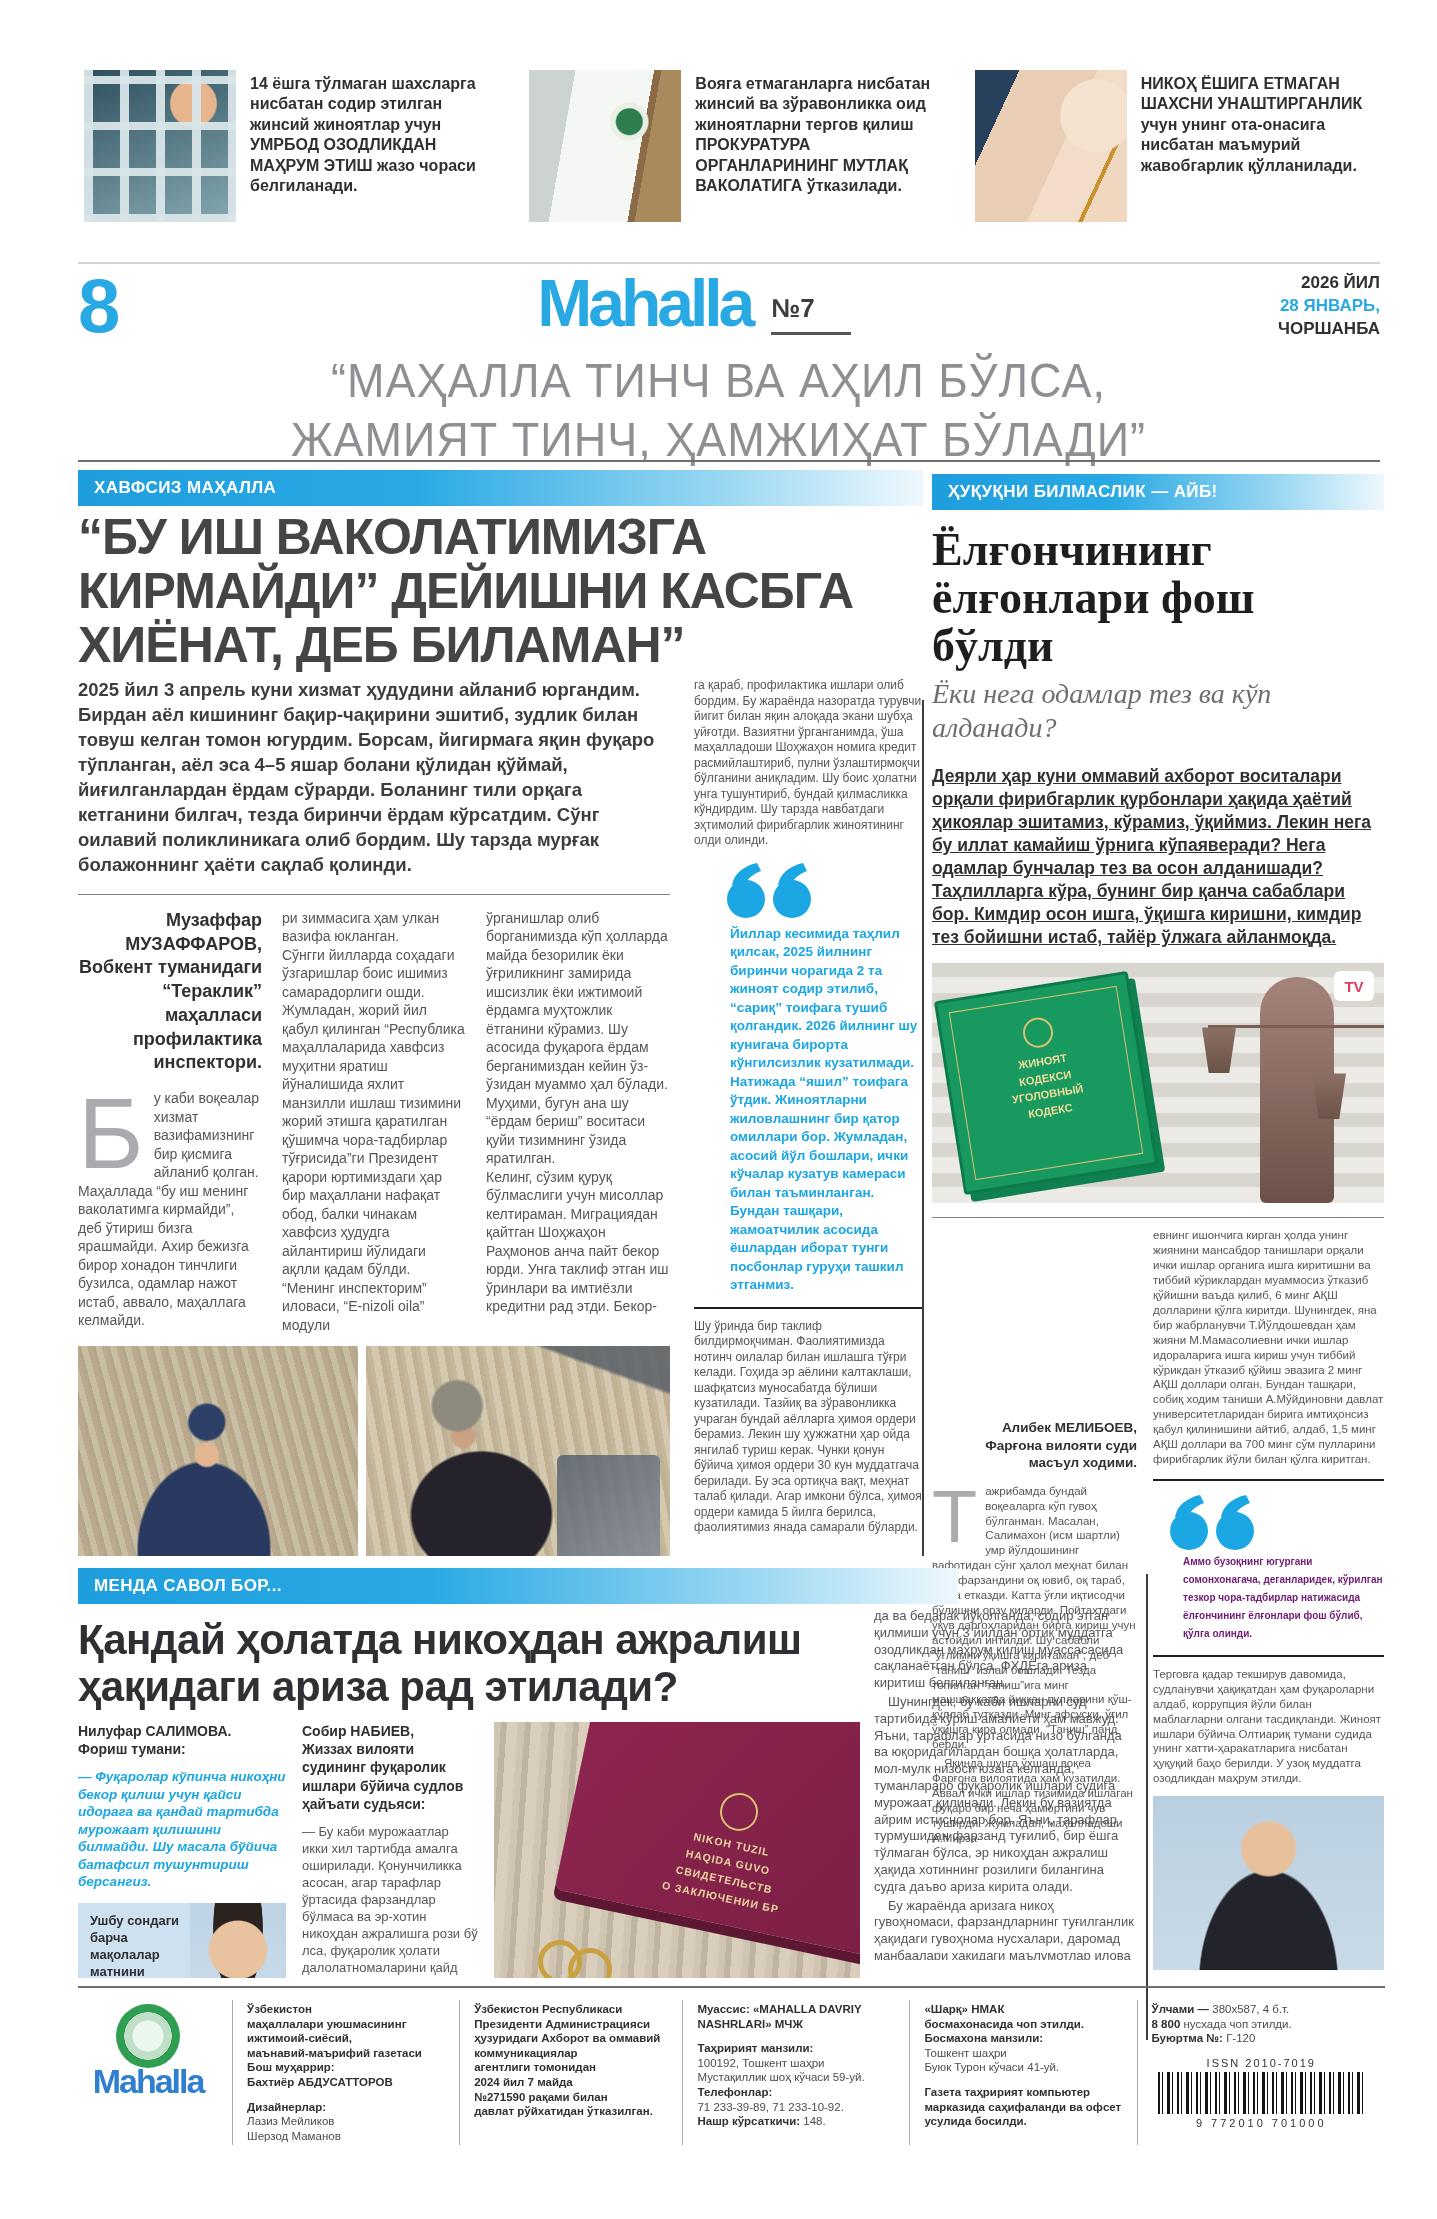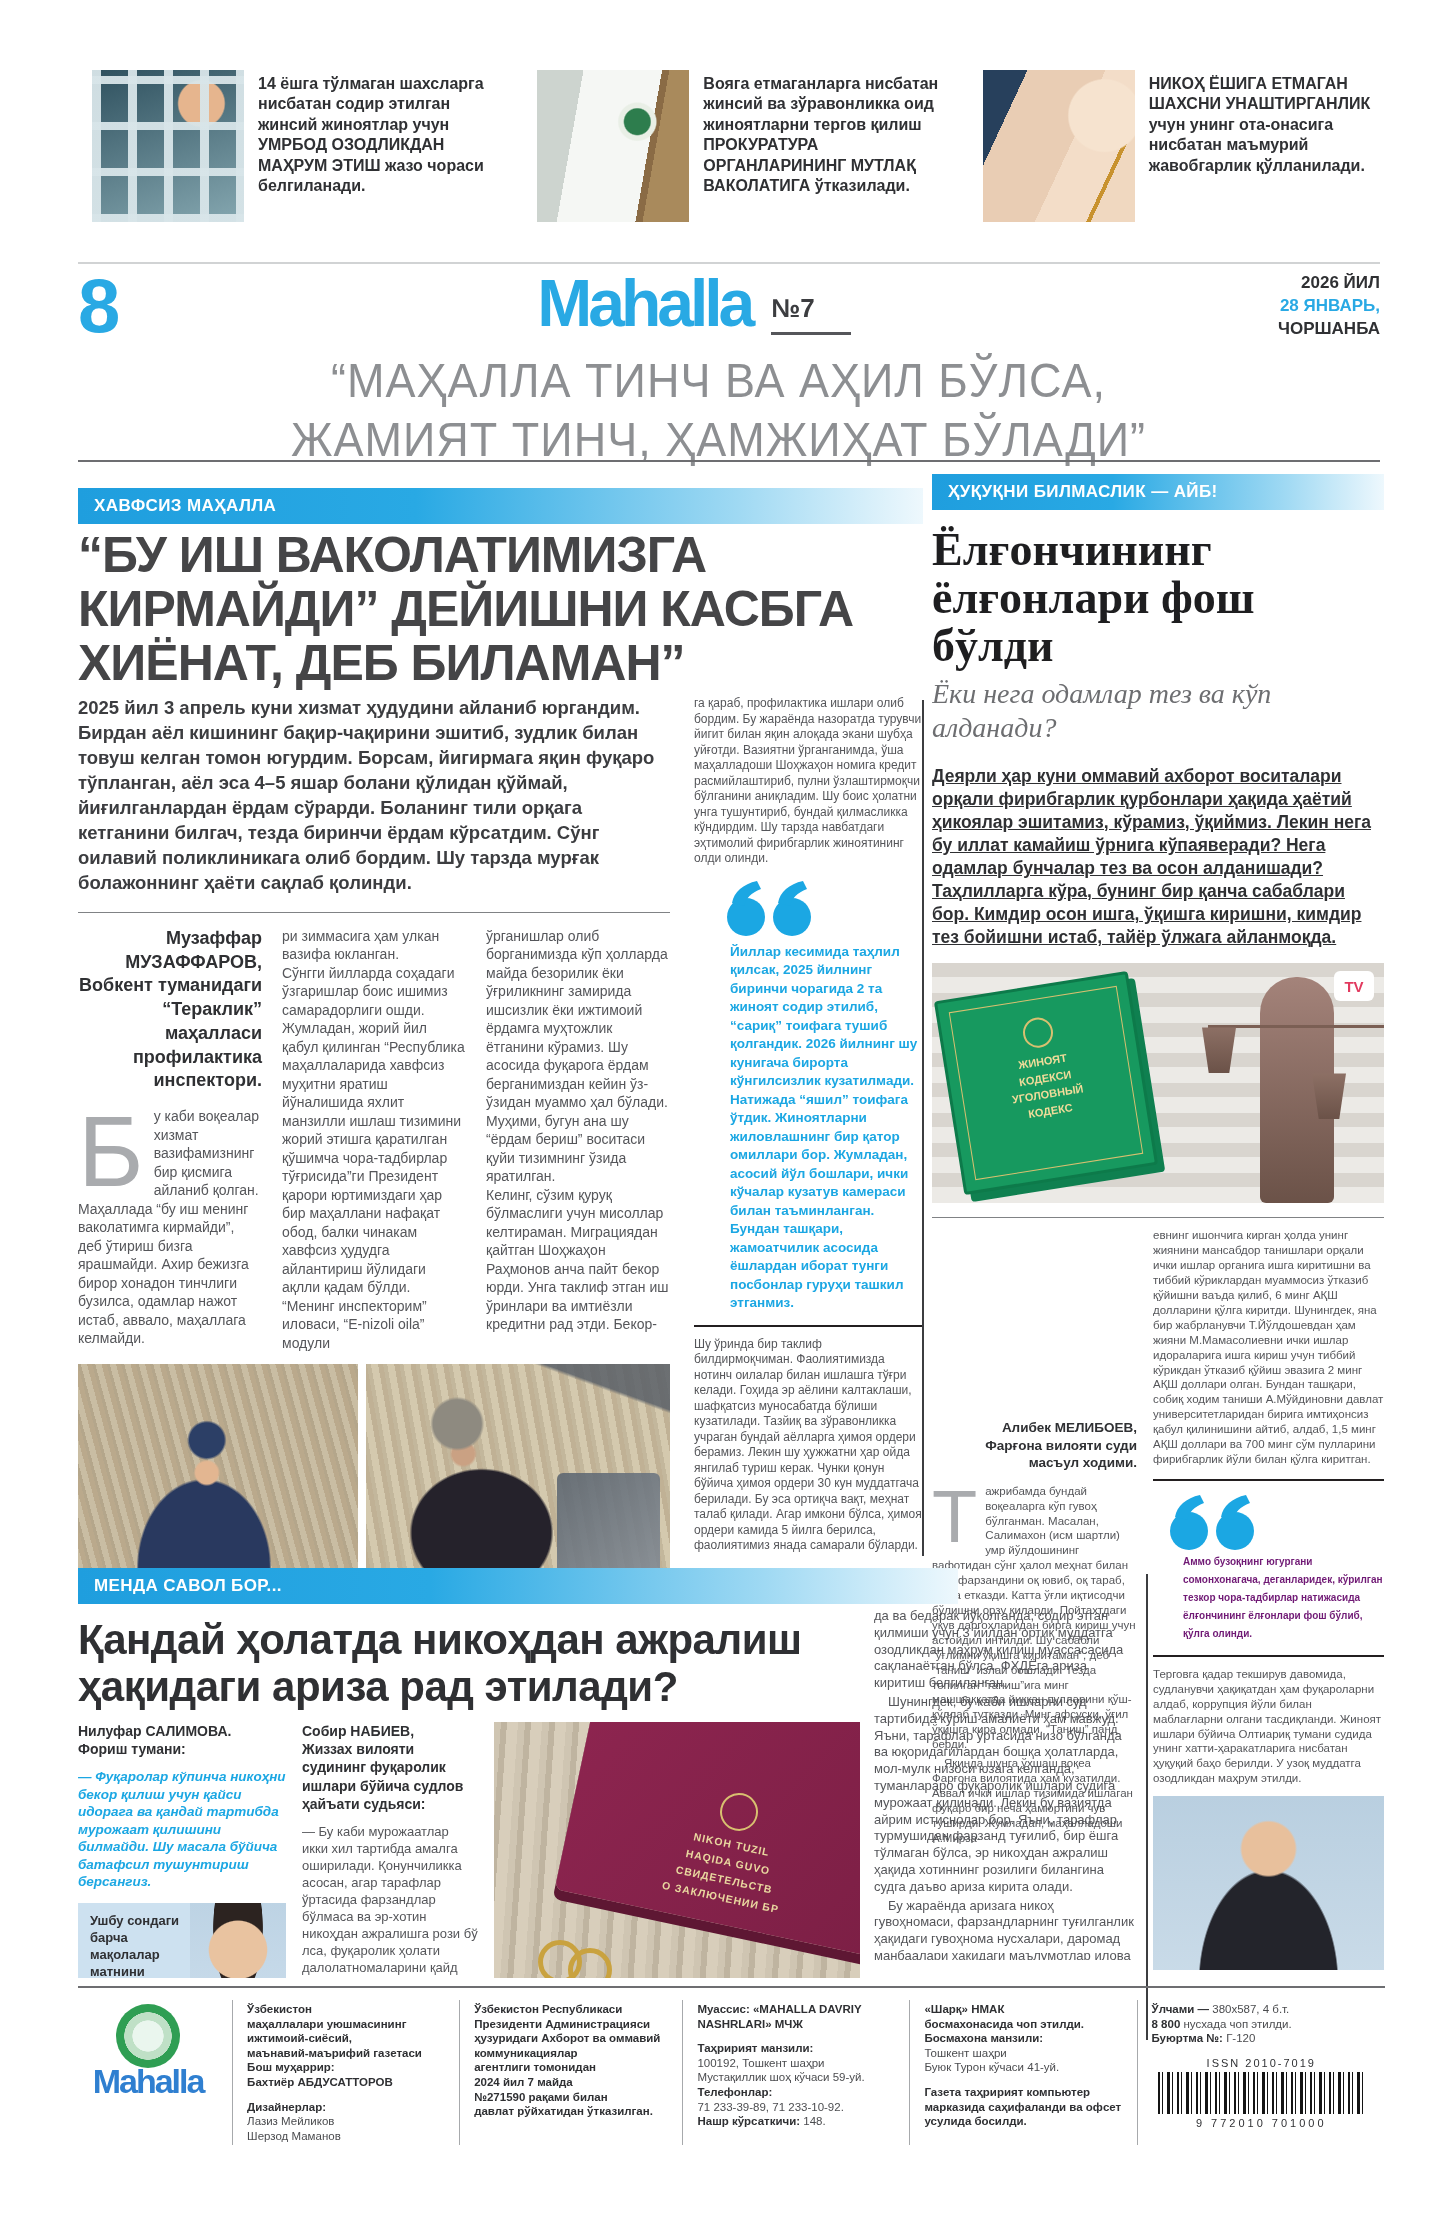--- a/index.html
+++ b/index.html
@@ -1,20 +1,20 @@
 <!DOCTYPE html>
 <html><head>
 <meta charset="utf-8">
 <style>
   html,body{margin:0;padding:0;background:#e8e8e8;}
   .page{position:relative;width:1437px;height:2219px;background:#ffffff;overflow:hidden;
         font-family:"Liberation Sans","DejaVu Sans",sans-serif;color:#55565a;}
   .pre{white-space:pre-line;}
   
-  .briefs{position:absolute;left:92px;top:70px;width:1302px;height:180px;display:flex;gap:34px;}
+  .briefs{position:absolute;left:84px;top:70px;width:1302px;height:180px;display:flex;gap:34px;}
   .brief{flex:1 1 0;display:flex;gap:14px;align-items:flex-start;}
   .brief-img{width:152px;height:152px;flex:0 0 auto;position:relative;overflow:hidden;}
   .brief-text{font-size:16px;font-weight:bold;color:#2f3033;line-height:1.28;padding-top:4px;}
   .img-jail{background:
      repeating-linear-gradient(90deg,rgba(216,229,233,.95) 0 9px,rgba(0,0,0,0) 9px 36px),
      repeating-linear-gradient(0deg,rgba(216,229,233,.95) 0 8px,rgba(0,0,0,0) 8px 46px),
      radial-gradient(circle at 72% 22%,#e6b58e 0 14%,rgba(0,0,0,0) 15%),
      linear-gradient(160deg,#2e505e,#86a8b1);}
   .img-write{background:
      radial-gradient(circle at 80% 30%,#f6e3cf 0 22%,rgba(0,0,0,0) 23%),
@@ -34,21 +34,21 @@
   .date-blue{color:#29a9e4;}
   .page-quote{position:absolute;left:0;top:356px;width:1437px;text-align:center;
      font-size:45px;color:#8d8f92;letter-spacing:1px;line-height:1.22;font-weight:400;
      transform:scaleY(1.08);}
   .rule-dark{position:absolute;left:78px;top:460px;width:1302px;border-top:2px solid #6d6e71;}
   
   .section-bar{height:36px;display:flex;align-items:center;padding:0 16px;
      background:linear-gradient(90deg,#1f9ede 0%,#29a9e4 40%,#9fd9f3 78%,#eef8fd 100%);
      color:#fff;font-weight:bold;font-size:17px;letter-spacing:.4px;}
   
-  .main-article{position:absolute;left:78px;top:488px;width:845px;height:1086px;overflow:hidden;}
+  .main-article{position:absolute;left:78px;top:470px;width:845px;height:1086px;overflow:hidden;}
   .main-headline{margin:4px 0 6px 0;font-size:50px;line-height:1.08;font-weight:800;
      color:#454547;letter-spacing:-1px;}
   .main-cols{display:flex;gap:24px;}
   .main-left{width:592px;flex:0 0 auto;}
   .main-lead{font-size:18.5px;font-weight:bold;color:#3c3d40;line-height:1.35;}
   .lead-rule{border-top:1.5px solid #808285;margin:16px 0 14px 0;}
   .row3{display:flex;gap:20px;}
   .c{flex:1 1 0;font-size:14px;line-height:18.5px;}
   .byline{font-weight:bold;color:#2f3033;text-align:right;font-size:18px;line-height:1.32;margin-bottom:14px;}
   .dropcap{float:left;font-size:100px;line-height:76px;padding:6px 10px 0 0;color:#a9abae;font-weight:400;}

